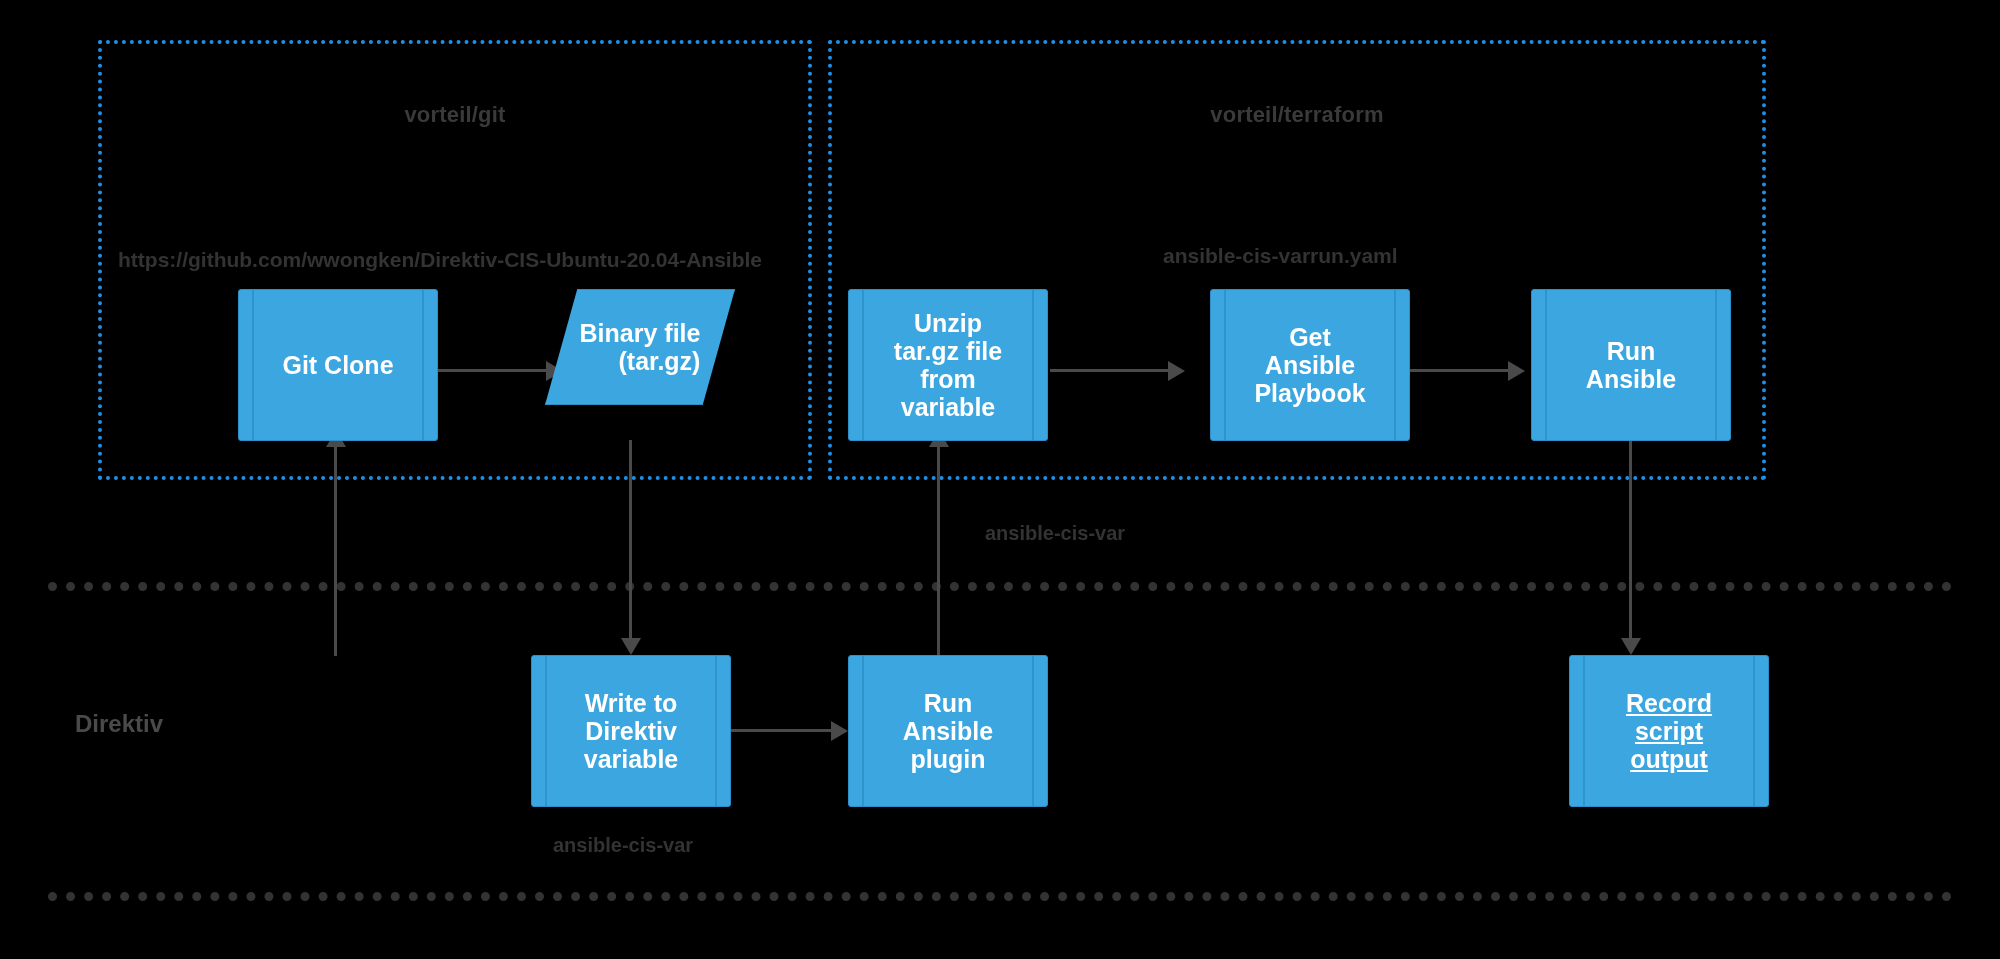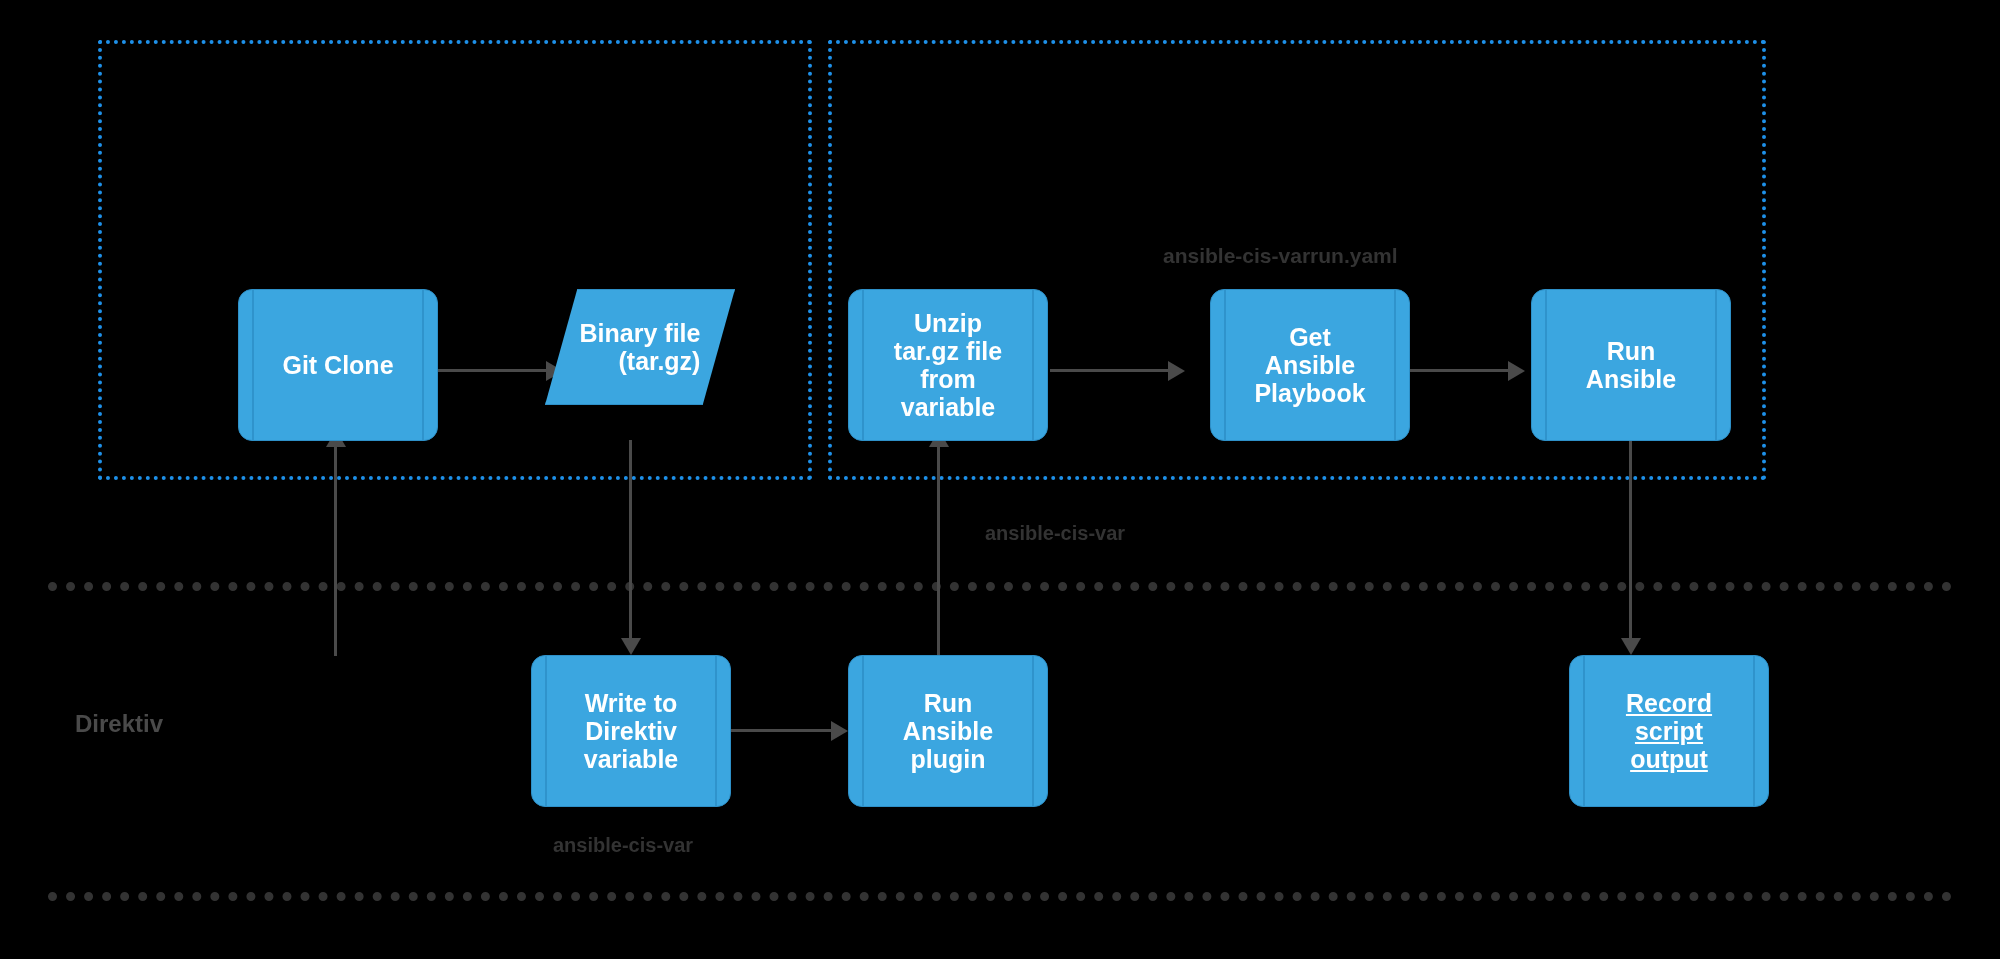--- a/index.html
+++ b/index.html
@@ -55,21 +55,21 @@
     color: #4A4A4A;
     font-size: 24px;
   }
 
   
   .node {
     position: absolute;
     box-sizing: border-box;
     background: #3BA6E0;
     border: 1px solid #2E90C8;
-    border-radius: 14px;
+    border-radius: 3px;
     color: #FFFFFF;
     font-size: 25px;
     font-weight: 700;
     line-height: 1.12;
     display: flex;
     align-items: center;
     justify-content: center;
     text-align: center;
     padding: 4px 26px;
     user-select: none;
@@ -149,23 +149,26 @@
     height: 0;
     border-top: 9px dotted #333333;
   }
 </style>
 </head>
 <body>
 
 <div id="canvas">
 
   <div class="group-box" style="left:98px; top:40px; width:714px; height:440px;"></div>
+  <div class="group-label" style="left:98px; top:102px; width:714px;">vorteil/git</div>
 
   <div class="group-box" style="left:828px; top:40px; width:938px; height:440px;"></div>
-
+  <div class="group-label" style="left:828px; top:102px; width:938px;">vorteil/terraform</div>
+
+  <div class="caption" style="left:118px; top:248px;">https://github.com/wwongken/Direktiv-CIS-Ubuntu-20.04-Ansible</div>
 
   <div class="caption" style="left:1163px; top:244px;">ansible-cis-varrun.yaml</div>
 
   <div class="caption small" style="left:985px; top:522px;">ansible-cis-var</div>
 
   <div class="caption small" style="left:553px; top:834px;">ansible-cis-var</div>
 
   <div class="caption lane" style="left:75px; top:710px;">Direktiv</div>
 
   <div class="lane-sep" style="left:48px; top:582px; width:1904px;"></div>

